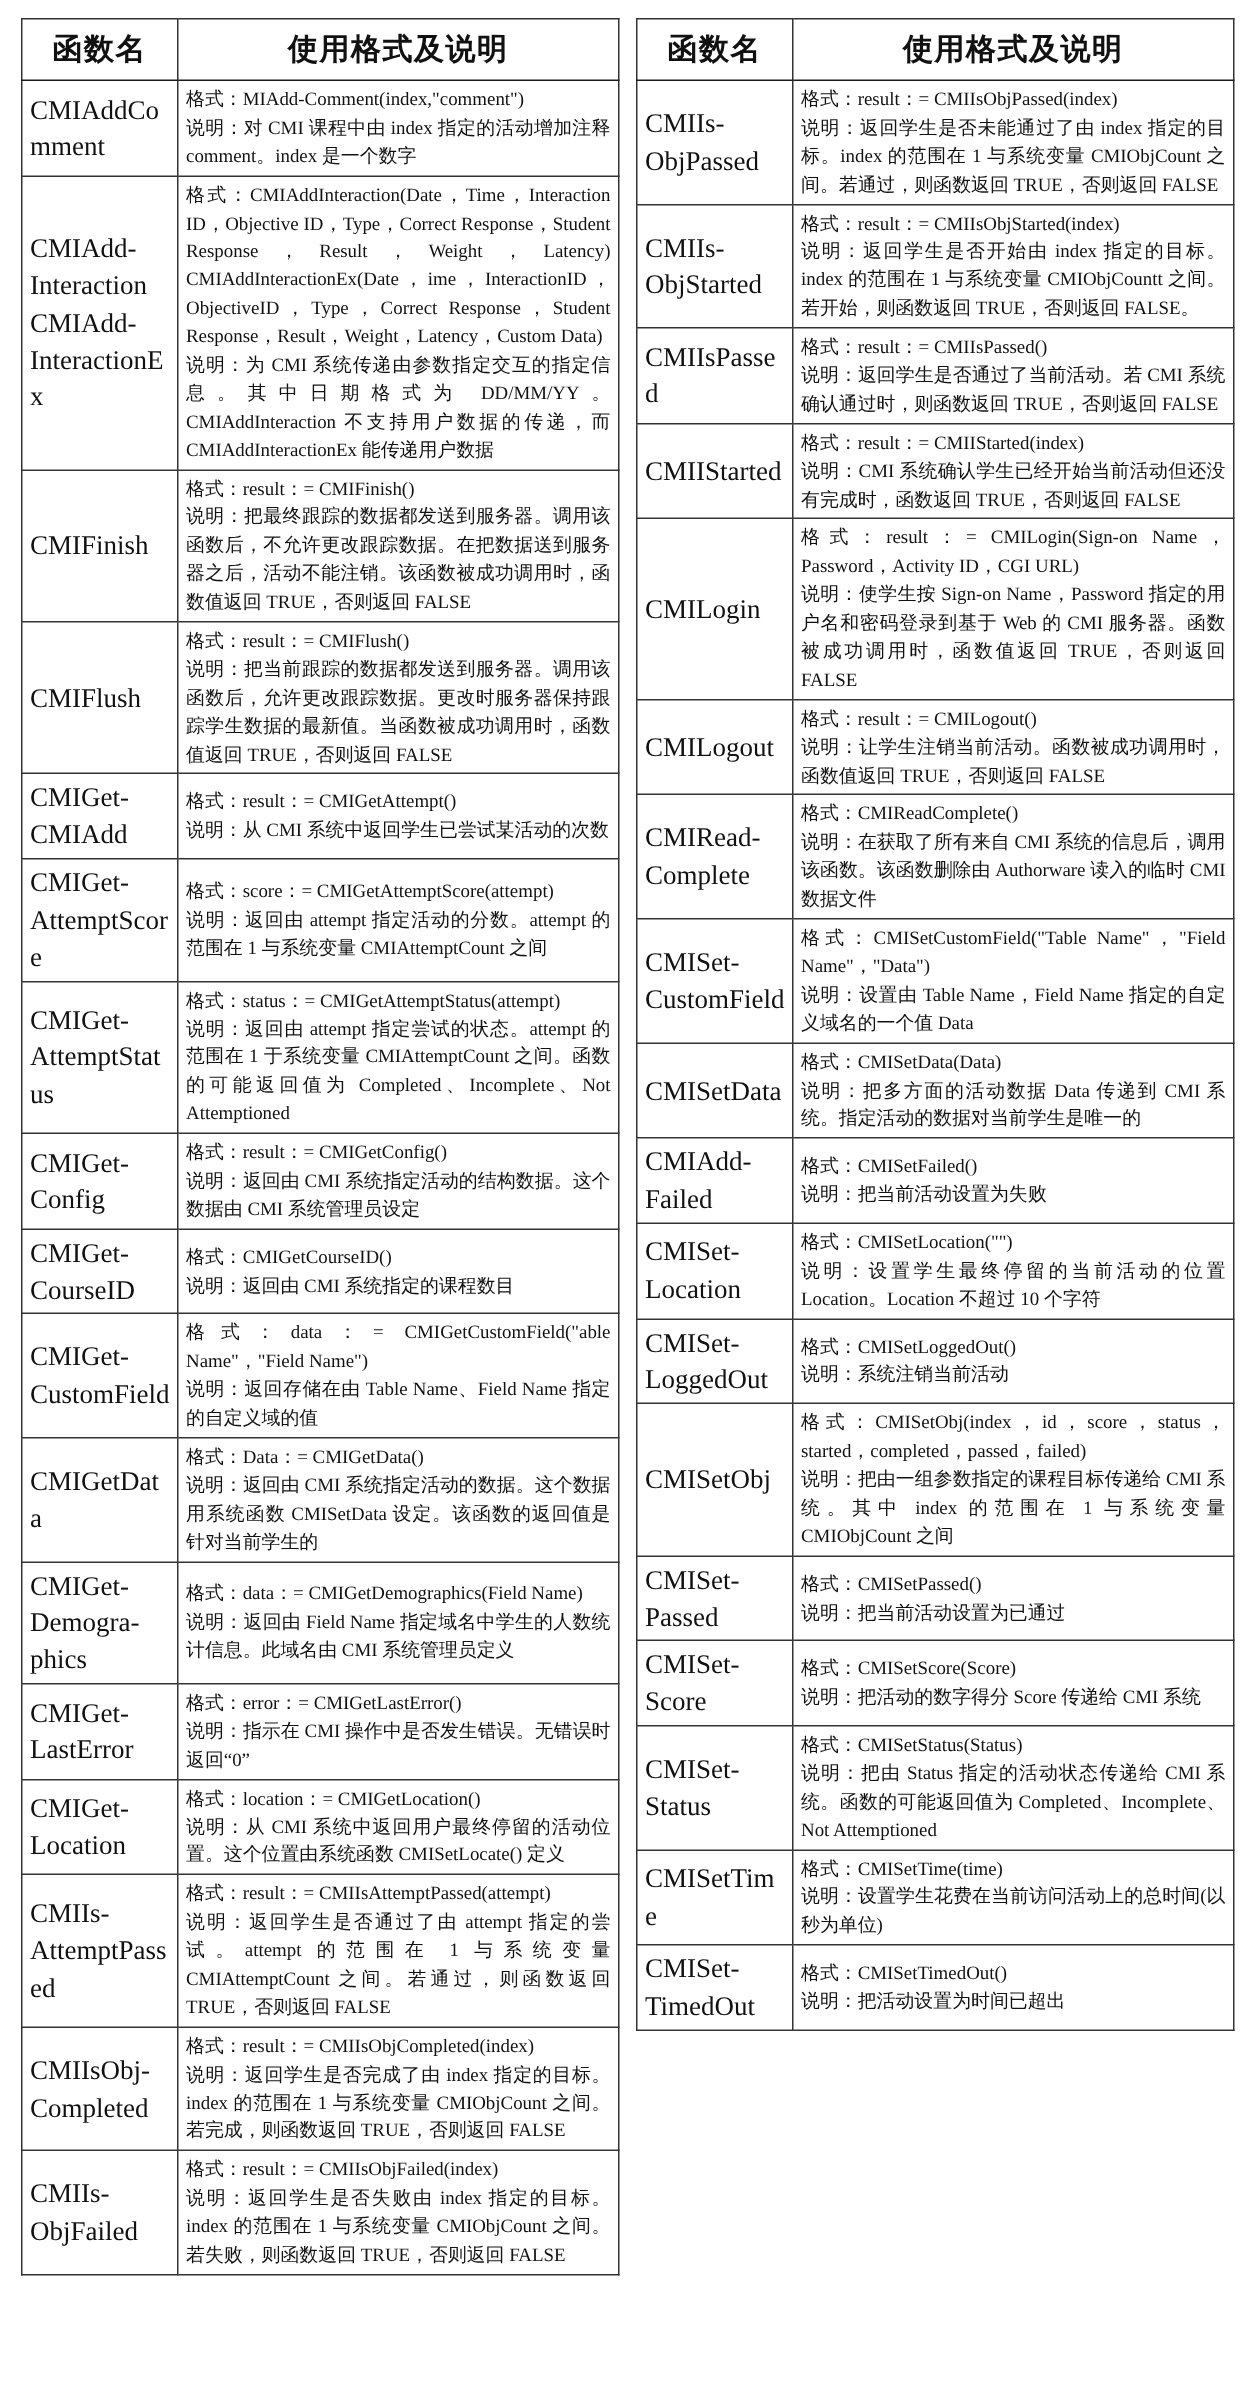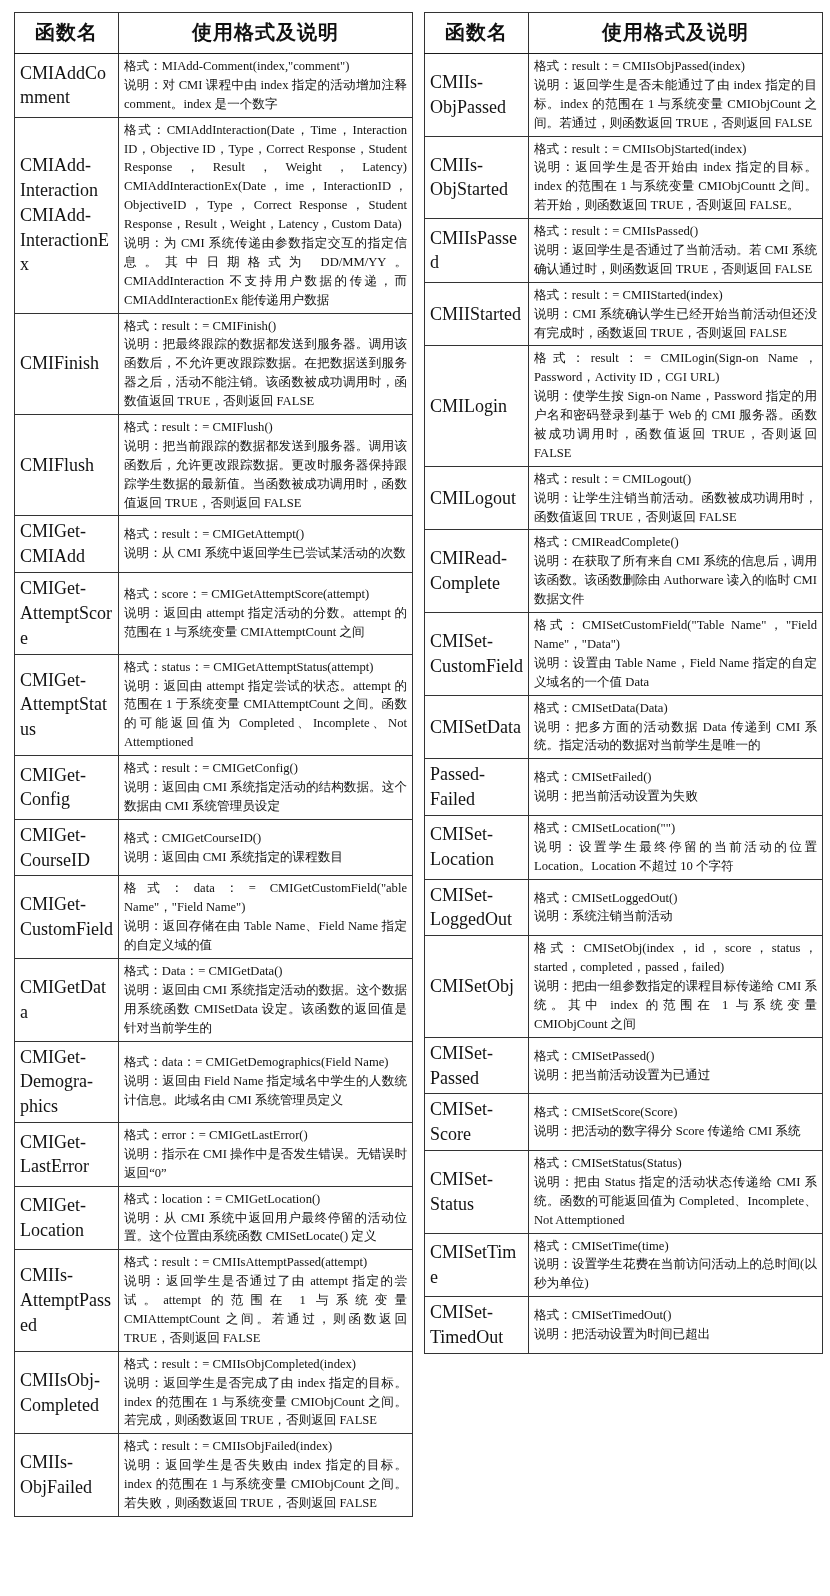--- a/index.html
+++ b/index.html
@@ -292,21 +292,21 @@
             </td>
           </tr>
           <tr>
             <td class="name-cell">CMISetData</td>
             <td class="desc-cell">
               <span class="fmt-line">格式：CMISetData(Data)</span>
               <span class="note-line">说明：把多方面的活动数据 Data 传递到 CMI 系统。指定活动的数据对当前学生是唯一的</span>
             </td>
           </tr>
           <tr>
-            <td class="name-cell">Passed‐Failed</td>
+            <td class="name-cell">CMIAdd‐Failed</td>
             <td class="desc-cell">
               <span class="fmt-line">格式：CMISetFailed()</span>
               <span class="note-line">说明：把当前活动设置为失败</span>
             </td>
           </tr>
           <tr>
             <td class="name-cell">CMISet‐Location</td>
             <td class="desc-cell">
               <span class="fmt-line">格式：CMISetLocation("")</span>
               <span class="note-line">说明：设置学生最终停留的当前活动的位置 Location。Location 不超过 10 个字符</span>

